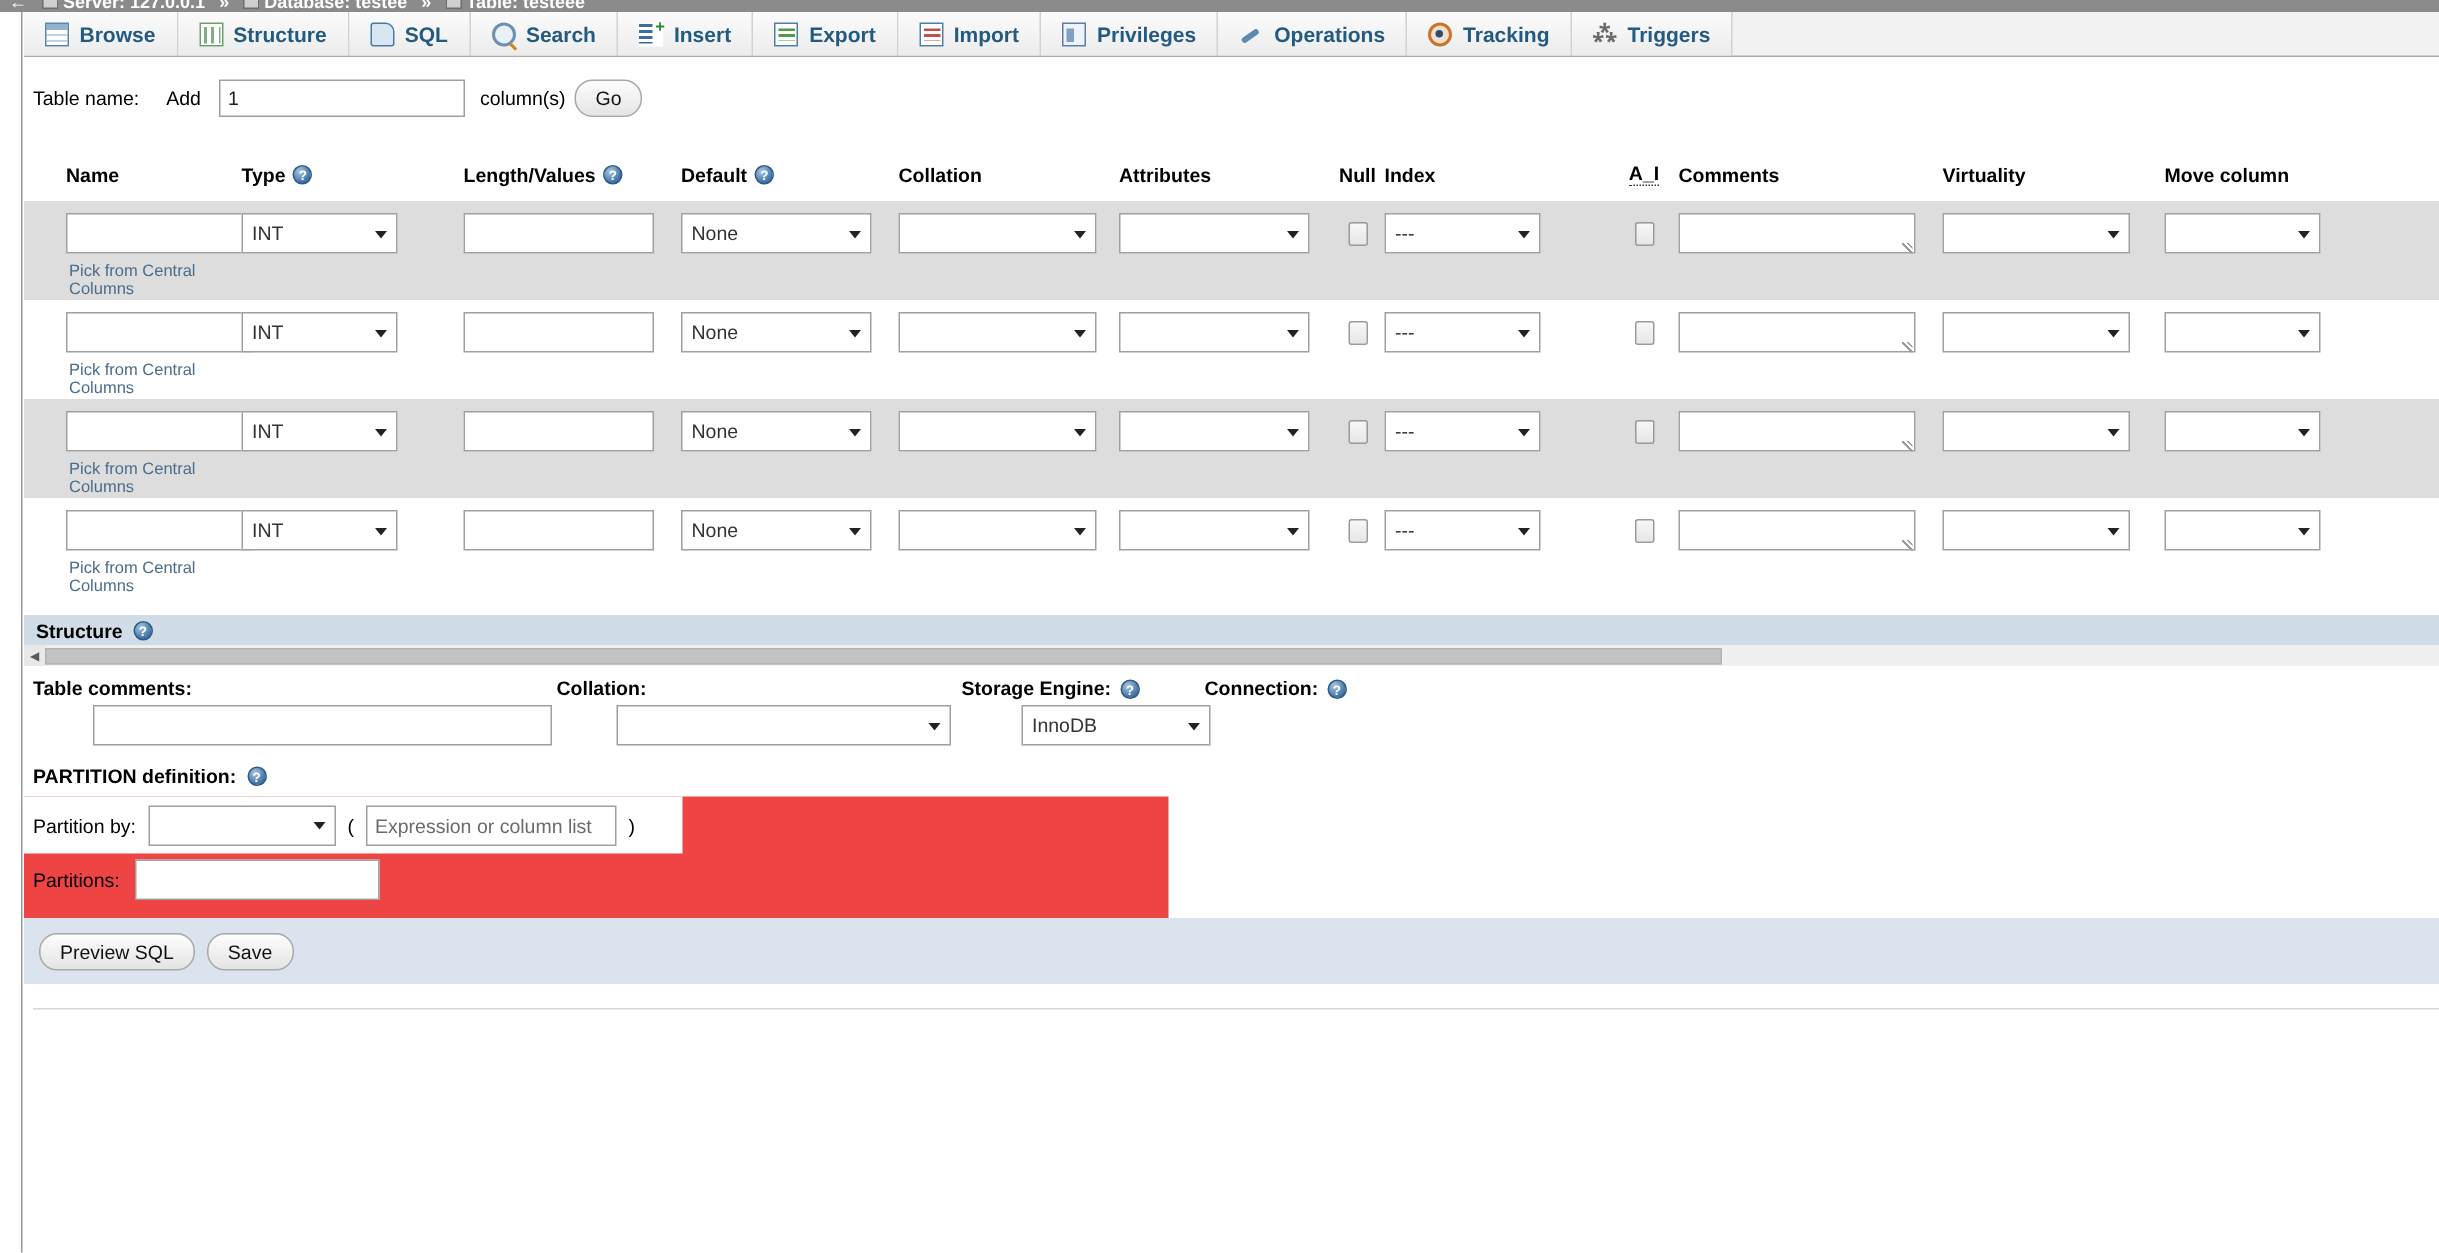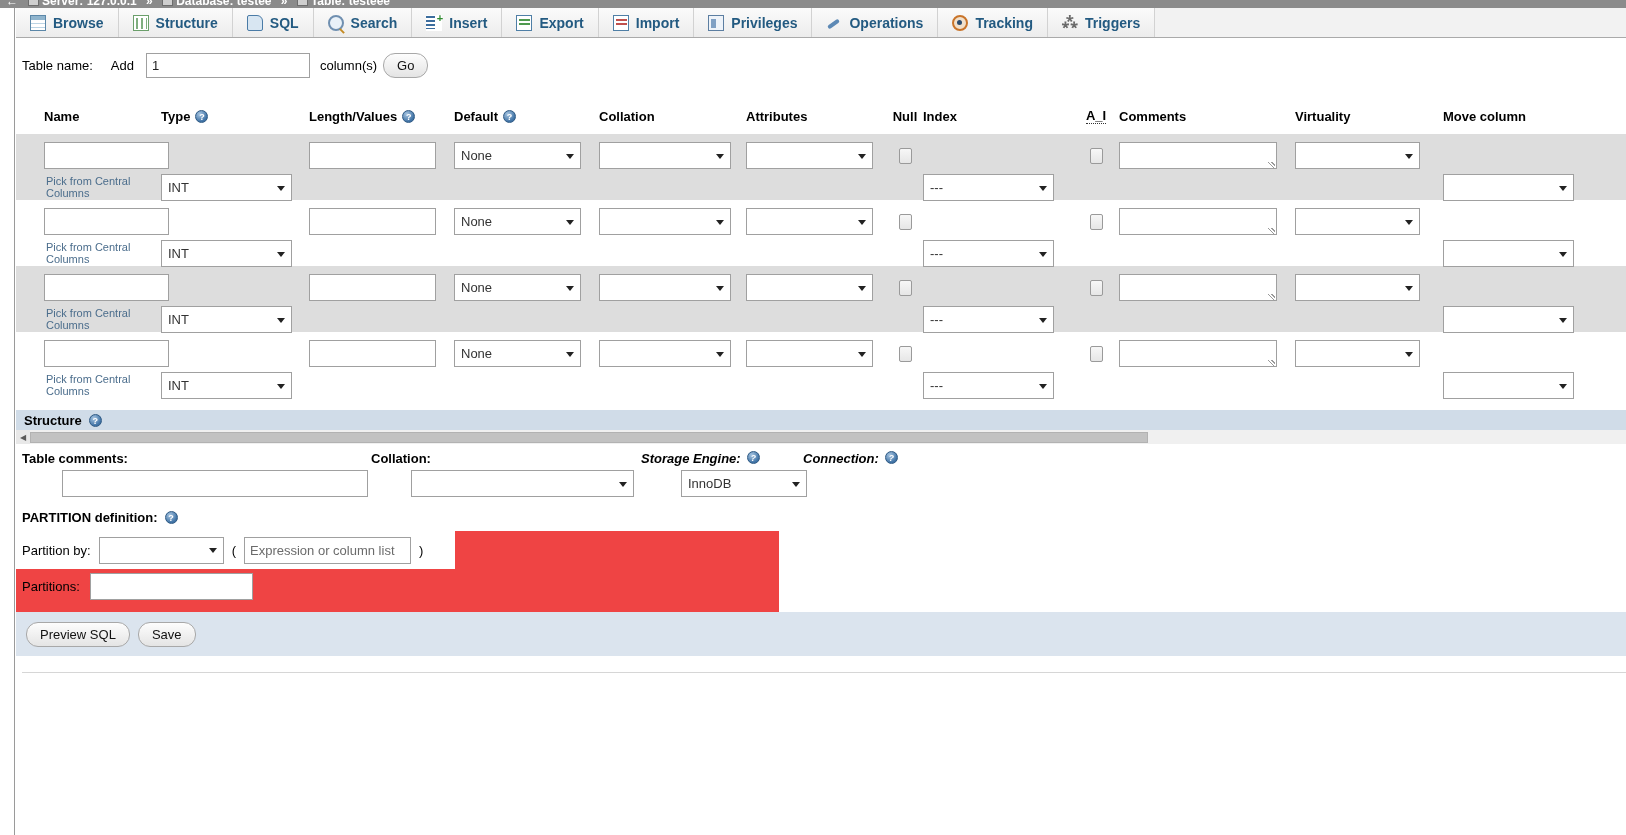--- a/index.html
+++ b/index.html
@@ -172,21 +172,21 @@
     display: flex; align-items: center;
     padding: 0 6px; position: relative; cursor: pointer;
     font-family: "Liberation Sans", sans-serif;
   }
   .sel .arrow {
     position: absolute; right: 6px; top: 50%; margin-top: -2px;
     width: 0; height: 0;
     border-left: 4px solid transparent; border-right: 4px solid transparent;
     border-top: 5px solid #222222;
   }
-  .sel.w130 { width: 131px; margin-top: 32px; }
+  .sel.w130 { width: 104px; }
   .sel.w127 { width: 127px; }
   .sel.w132 { width: 132px; }
   .sel.w125 { width: 125px; }
 
   .in-plain {
     width: 127px; height: 27px;
     border: 1px solid #a0a0a0; background: #ffffff;
     font-size: 13px; padding: 3px 5px; outline: none;
     font-family: "Liberation Sans", sans-serif;
   }
@@ -255,21 +255,21 @@
     position: absolute; top: 446px; left: 16px;
     width: 1610px; height: 62px;
     background: #ffffff;
   }
   .opt-labels { display: flex; align-items: center; height: 24px; font-weight: bold; font-size: 13px; }
   .opt-fields { display: flex; align-items: flex-start; height: 38px; background: transparent; }
   .ow1 { width: 355px; padding-left: 6px; }
   .ow2 { width: 270px; }
   .ow3 { width: 162px; }
   .ow4 { width: 160px; }
-  .opt-labels .lblbox { display: flex; align-items: flex-start; gap: 6px; font-style: italic; }
+  .opt-labels .lblbox { display: flex; align-items: flex-end; gap: 6px; }
   #table-comments-input { width: 306px; height: 27px; }
   #collation-select  { width: 223px; }
   #engine-select     { width: 126px; }
   #fields-shade {
     position: absolute; top: 470px; left: 16px;
     width: 783px; height: 38px;
     background: #dddddd; z-index: 0;
   }
   #options-panel .opt-fields { position: relative; z-index: 1; padding-left: 40px; }
 

